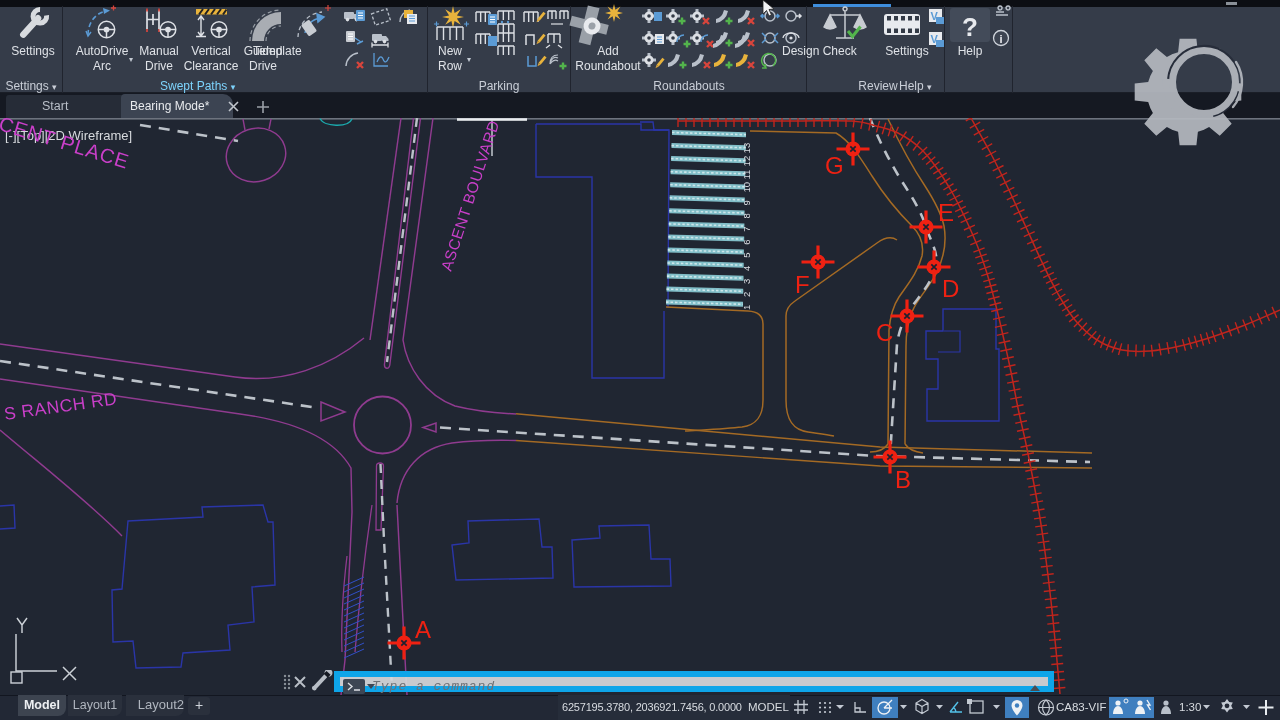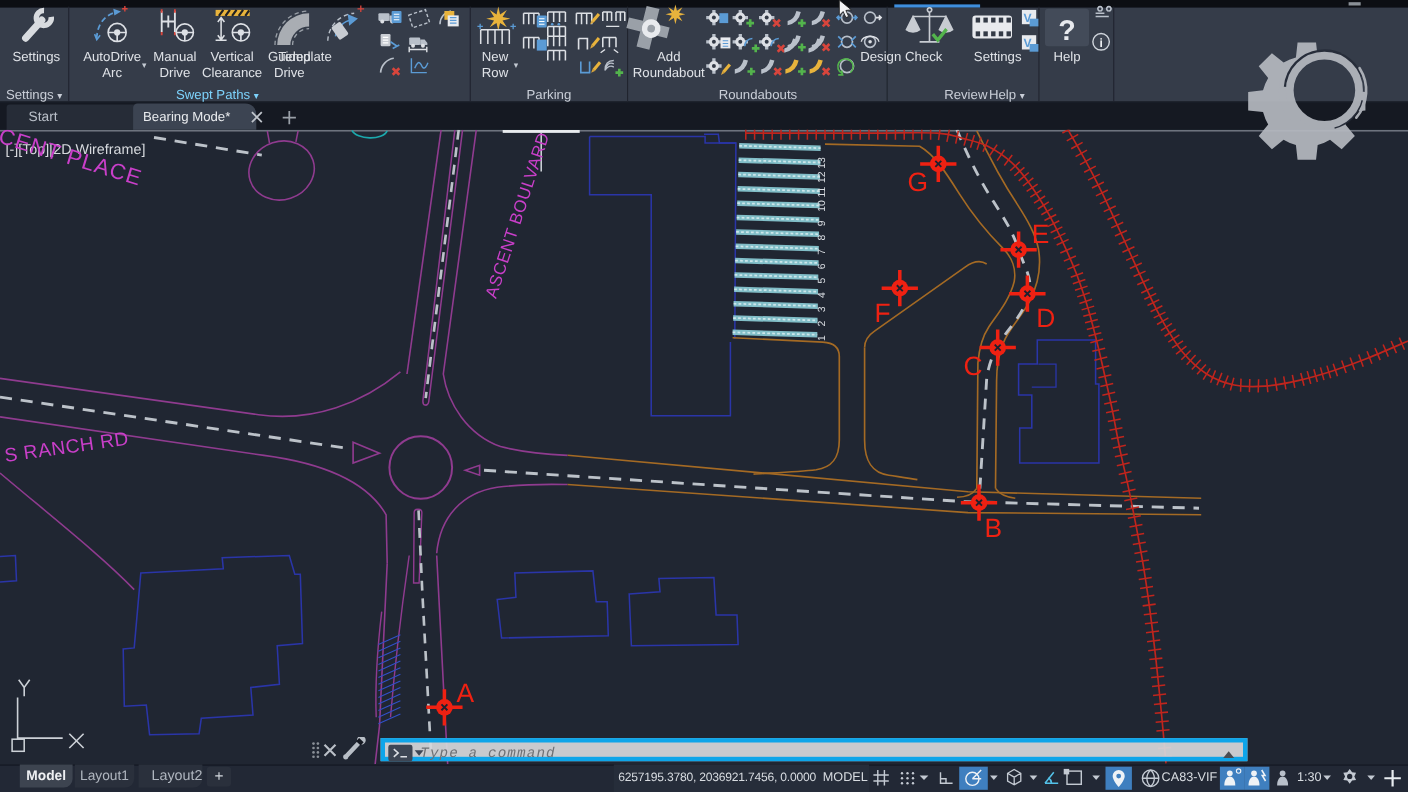--- a/index.html
+++ b/index.html
@@ -250,21 +250,21 @@
     <text x="930.5" y="43" font-family="Liberation Sans, sans-serif" font-size="11" font-weight="bold" fill="#5b9bd5">V</text>
     <rect x="936" y="40" width="8" height="7" fill="#5b9bd5"></rect>
     <rect x="950" y="8" width="40" height="34" rx="3" fill="#434b59"></rect>
     <text x="962" y="36" font-family="Liberation Sans, sans-serif" font-size="26" font-weight="bold" fill="#e8eaee">?</text>
     <path d="M996,12 h8 M996,15 h12 M1000,10 a2,2 0 1,1 0.1,0 M1008,10 a2,2 0 1,1 0.1,0" stroke="#b9c0ca" stroke-width="1.5" fill="none"></path>
     <circle cx="1001" cy="38" r="7.5" fill="#3d4451" stroke="#cfd4db" stroke-width="1.3"></circle>
     <text x="999.5" y="42.5" font-family="Liberation Sans, sans-serif" font-size="11" font-weight="bold" fill="#eef0f3">i</text>
     <path d="M763,0 L763,14 L766.5,10.5 L769,16 L771.5,15 L769,9.5 L774,9 Z" fill="#f2f3f5" stroke="#222" stroke-width="0.8"></path>
   </svg>
 <div style="position:absolute;left:0;top:93px;width:1280px;height:25px;background:#151922"></div>
-<div style="position:absolute;left:6px;top:95px;width:140px;height:23px;background:#262c37;border-radius:3px 10px 0 0;color:#b9bfc8;font-size:12.5px;line-height:23px;padding-left:20px">Start</div>
+<div style="position:absolute;left:6px;top:95px;width:140px;height:23px;background:#262c37;border-radius:3px 10px 0 0;color:#b9bfc8;font-size:12.5px;line-height:23px;padding-left:36px">Start</div>
 <div style="position:absolute;left:121px;top:94px;width:112px;height:24px;background:#3c4452;border-radius:4px 10px 0 0;color:#e9ebee;font-size:12px;line-height:24px;padding-left:9px">Bearing Mode*</div>
 <svg width="24" height="24" style="position:absolute;left:222px;top:95px">
     <path d="M7,7 L16,16 M7,16 L16,7" stroke="#c0c5cc" stroke-width="1.6"></path>
   </svg>
 <svg width="24" height="24" style="position:absolute;left:252px;top:96px">
     <path d="M11,5 V17 M5,11 H17" stroke="#9aa0a8" stroke-width="1.6"></path>
   </svg>
 <svg id="cv" width="1280" height="577" viewBox="0 118 1280 577" style="position:absolute;left:0;top:118px">
     <rect x="0" y="118" width="1280" height="1.6" fill="#6d737e"></rect>
     <rect x="457" y="118.2" width="70" height="2.6" fill="#e8ebee"></rect>
@@ -419,21 +419,21 @@
       <circle cx="9" cy="14" r="1.2"></circle>
       <circle cx="5" cy="18" r="1.2"></circle>
       <circle cx="9" cy="18" r="1.2"></circle>
     </g>
     <path d="M15,7 L25,17 M15,17 L25,7" stroke="#b8bec6" stroke-width="2"></path>
     <g transform="translate(40,12) rotate(43)">
       <path d="M-2,-9 a4,4 0 1,1 4,0 L2,7 a2.4,2.4 0 1,1 -4,0 Z" fill="#b8bec6"></path>
       <rect x="-2.8" y="-12.5" width="5.6" height="4" fill="#151922"></rect>
     </g>
   </svg>
-<div style="position:absolute;left:346px;top:671px;width:788px;height:21px;background:rgba(213,215,218,0.93);border:4px solid #0ea5e9">
+<div style="position:absolute;left:334px;top:671px;width:720px;height:21px;background:rgba(213,215,218,0.93);border:6px solid #0ea5e9">
     <div style="position:absolute;left:3px;top:2px;width:22px;height:15px;background:#3d4654;border-radius:2px"></div>
     <svg width="30" height="21" style="position:absolute;left:3px;top:0">
       <path d="M5,6 l4,3.5 -4,3.5 M11,13 h6" stroke="#dde0e5" stroke-width="1.4" fill="none"></path>
     </svg>
     <div style="position:absolute;left:27px;top:7px;width:0;height:0;border-left:4px solid transparent;border-right:4px solid transparent;border-top:5px solid #3d4654"></div>
     <div style="position:absolute;left:32px;top:2px;font-family:'Liberation Mono',monospace;font-style:italic;font-size:13px;color:#6e7176;letter-spacing:1px">Type a command</div>
     <div style="position:absolute;right:8px;top:8px;width:0;height:0;border-left:5px solid transparent;border-right:5px solid transparent;border-bottom:6px solid #4a4d52"></div>
   </div>
 <div style="position:absolute;left:0;top:695px;width:1280px;height:25px;background:#222835;border-top:1px solid #121620"></div>
 <div style="position:absolute;left:0;top:695px;width:1280px;height:25px">

